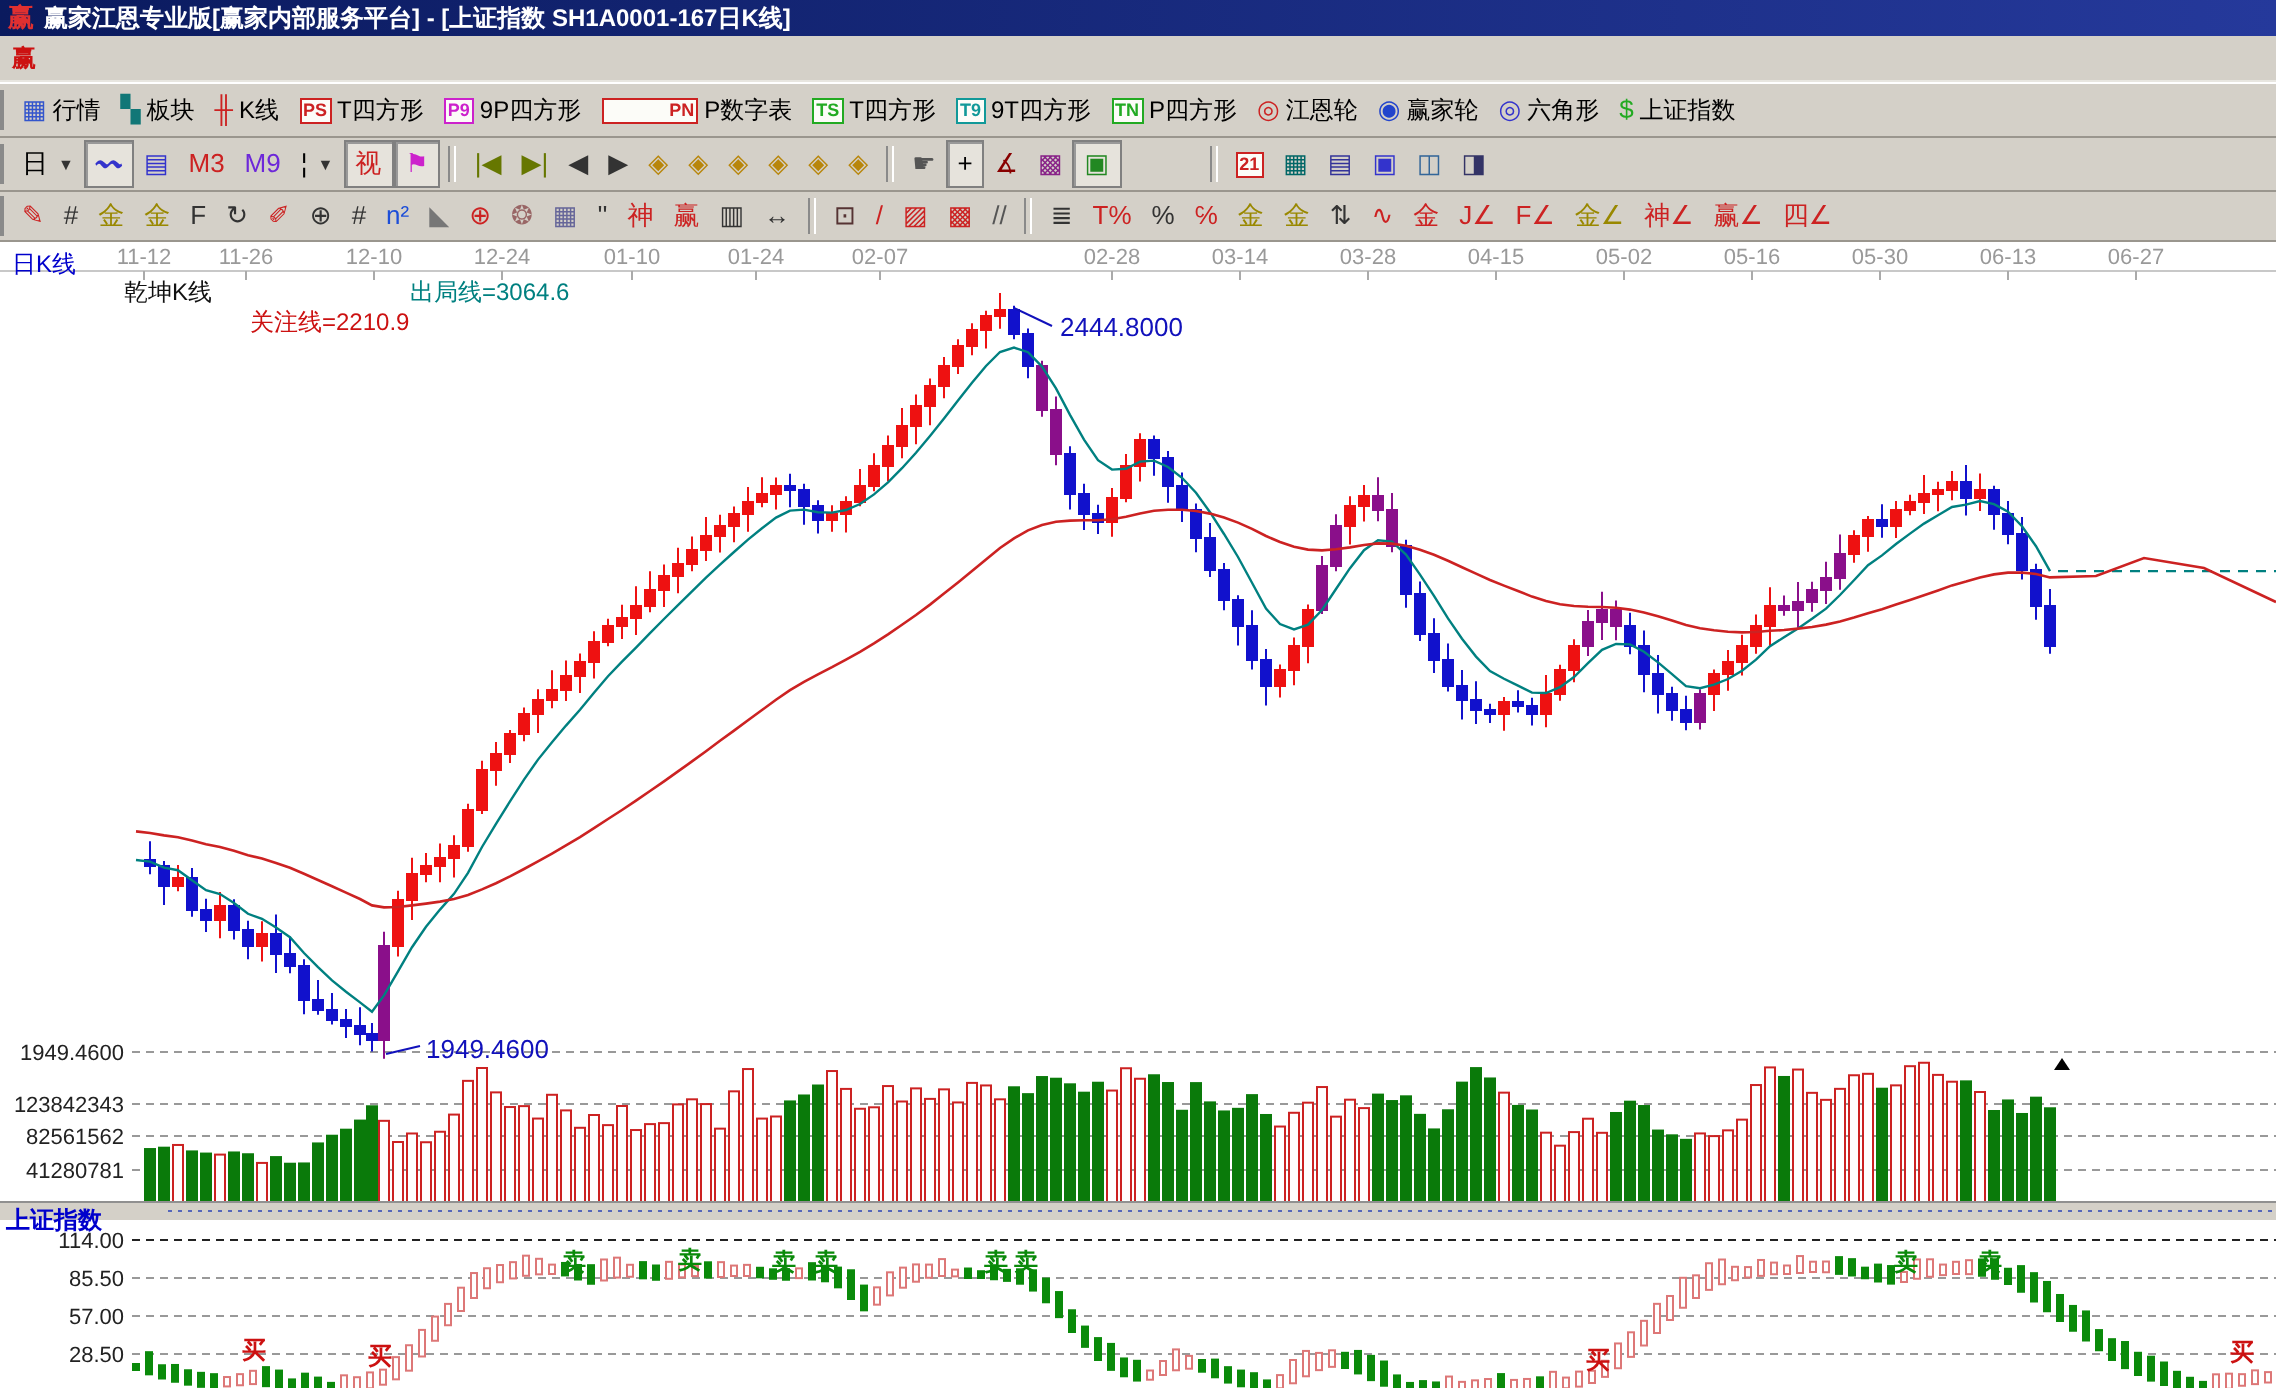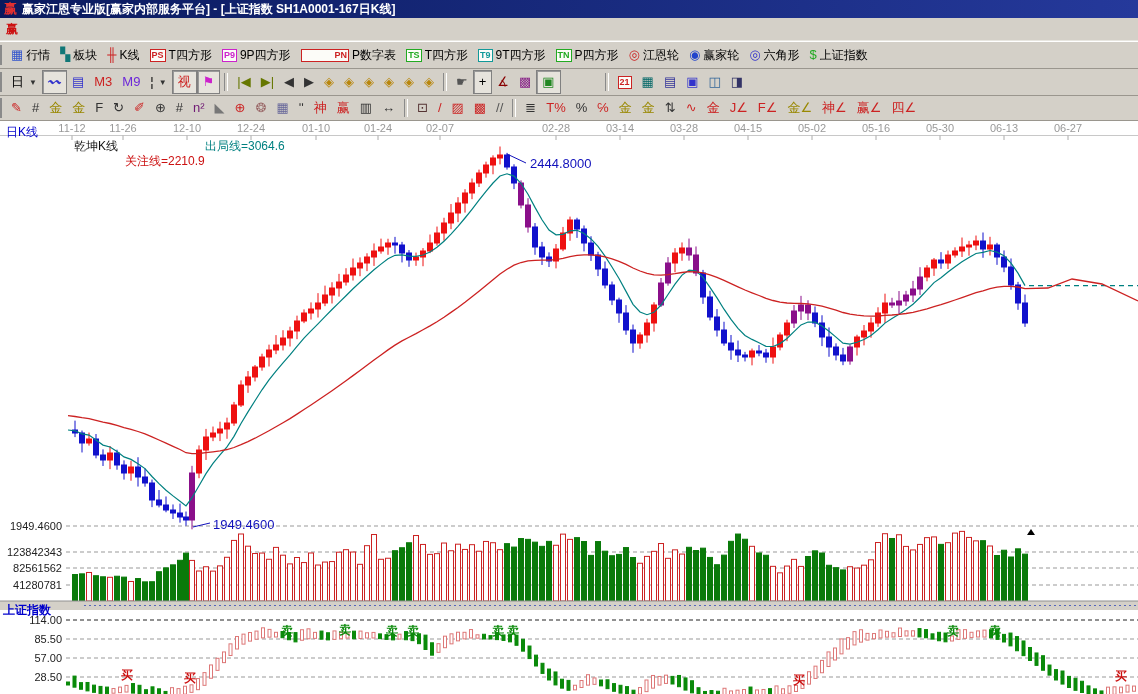--- a/index.html
+++ b/index.html
@@ -221,21 +221,21 @@
       <div class="tb-btn">
         <span class="tb-icon" style="color: rgb(204, 34, 34);">✐</span>
       </div>
       <div class="tb-btn">
         <span class="tb-icon" style="color: rgb(51, 51, 51);">⊕</span>
       </div>
       <div class="tb-btn">
         <span class="tb-icon" style="color: rgb(51, 51, 51);">#</span>
       </div>
       <div class="tb-btn">
-        <span class="tb-icon" style="color: #701a75;">n²</span>
+        <span class="tb-icon" style="color: #1d4ed8;">n²</span>
       </div>
       <div class="tb-btn">
         <span class="tb-icon" style="color: rgb(119, 119, 119);">◣</span>
       </div>
       <div class="tb-btn">
         <span class="tb-icon" style="color: rgb(204, 34, 34);">⊕</span>
       </div>
       <div class="tb-btn">
         <span class="tb-icon" style="color: rgb(153, 102, 102);">❂</span>
       </div>
@@ -967,17 +967,17 @@
       <text x="498" y="630" fill="#0a8a0a" font-size="12" text-anchor="middle" font-family="inherit" font-weight="bold">卖</text>
       <text x="513" y="630" fill="#0a8a0a" font-size="12" text-anchor="middle" font-family="inherit" font-weight="bold">卖</text>
       <text x="953" y="630" fill="#0a8a0a" font-size="12" text-anchor="middle" font-family="inherit" font-weight="bold">卖</text>
       <text x="995" y="630" fill="#0a8a0a" font-size="12" text-anchor="middle" font-family="inherit" font-weight="bold">卖</text>
       <text x="127" y="674" fill="#cc1111" font-size="12" text-anchor="middle" font-family="inherit" font-weight="bold">买</text>
       <text x="190" y="677" fill="#cc1111" font-size="12" text-anchor="middle" font-family="inherit" font-weight="bold">买</text>
       <text x="799" y="679" fill="#cc1111" font-size="12" text-anchor="middle" font-family="inherit" font-weight="bold">买</text>
       <text x="1121" y="675" fill="#cc1111" font-size="12" text-anchor="middle" font-family="inherit" font-weight="bold">买</text>
     </svg>
   <div class="ov" style="left:6px;top:3px;color:#0000cc;">日K线</div>
-  <div class="ov" style="left:74px;top:17px;color:#111;">乾坤K线</div>
+  <div class="ov" style="left:62px;top:17px;color:#111;">乾坤K线</div>
   <div class="ov" id="legend-1" style="left: 125px; top: 32px; color: rgb(204, 17, 17);">关注线=2210.9</div>
   <div class="ov" id="legend-2" style="left: 205px; top: 17px; color: rgb(0, 128, 128);">出局线=3064.6</div>
   <div class="ov" style="left:3px;top:481px;color:#0000cc;font-weight:bold;">上证指数</div>
 </div>
 
 </body></html>

